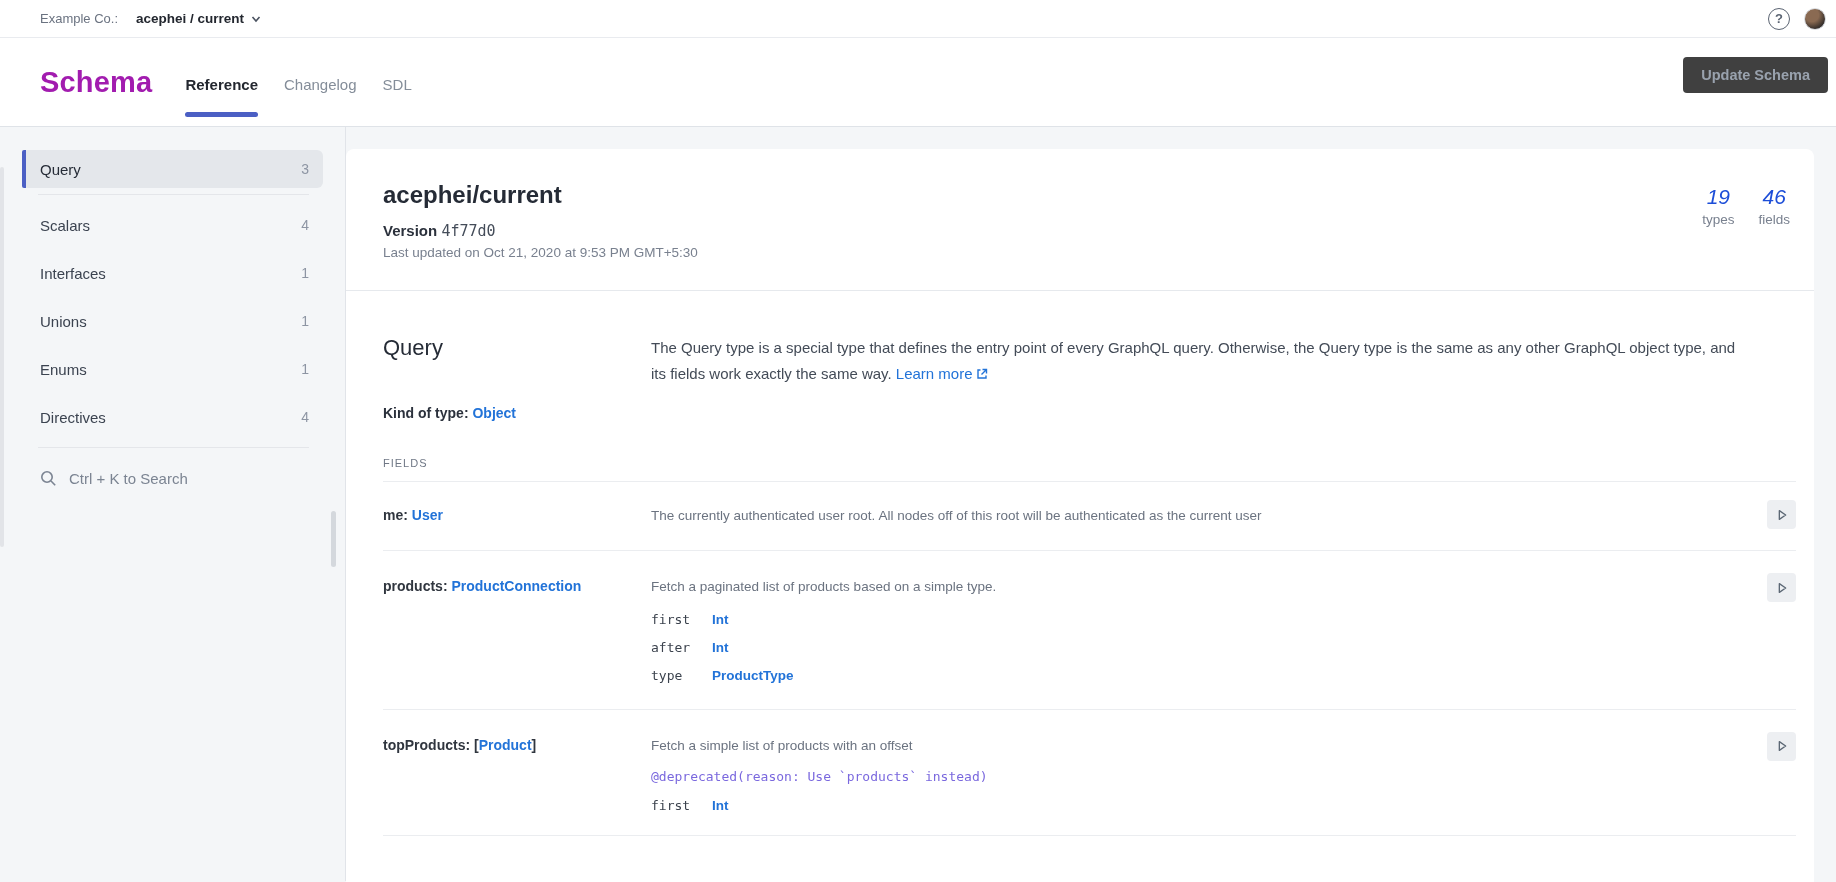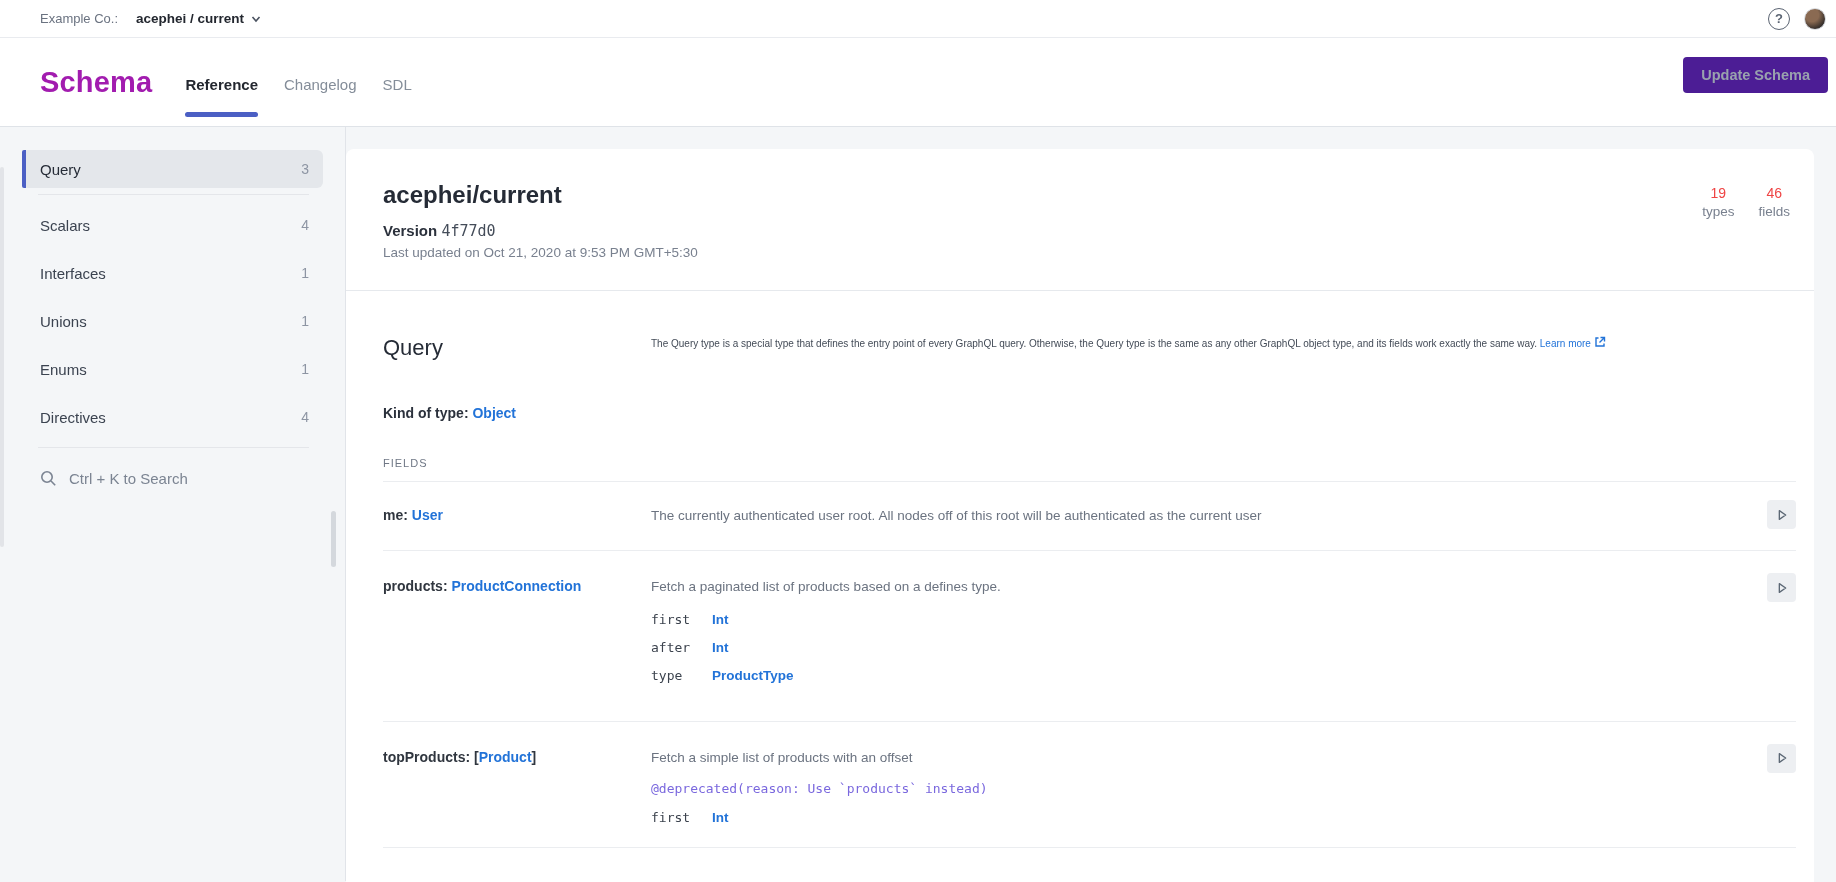--- a/index.html
+++ b/index.html
@@ -47,21 +47,21 @@
     font-size: 15px; color: #848d99; cursor: pointer; position: relative;
     height: 100%; display: flex; align-items: center; padding-top: 4px;
   }
   .tab.active { color: #23272f; font-weight: 700; }
   .tab.active .tab-underline {
     position: absolute; left: 0; right: 0; bottom: 9px; height: 5px;
     border-radius: 3px; background: #4b5fc4;
   }
   .update-btn {
     position: absolute; right: 8px; top: 19px;
-    background: #4c1d95; color: #99a2ae; border: none; border-radius: 4px;
+    background: #404040; color: #99a2ae; border: none; border-radius: 4px;
     font-size: 14.5px; font-weight: 700; font-family: inherit;
     padding: 10px 18px; cursor: not-allowed;
   }
 
   
   .content { position: relative; height: 754px; background: #f4f6f8; }
   .page-scroll-track {
     position: absolute; left: 0; top: 40px; width: 4px; height: 380px;
     background: #e2e4e8; border-radius: 2px;
   }
@@ -102,29 +102,29 @@
     background: #fff; border-radius: 8px 8px 0 0;
   }
   .card-header { padding: 32px 18px 30px 37px; border-bottom: 1px solid #e6e9ed; position: relative; }
   .graph-title { font-size: 24px; font-weight: 600; color: #252b36; }
   .version-line { margin-top: 13px; font-size: 15px; color: #444c59; }
   .version-line .vlabel { font-weight: 700; color: #2b313c; }
   .version-line .vvalue { font-size: 15px; margin-top: 27px; }
   .updated-line { margin-top: 5px; font-size: 13.5px; color: #79818f; }
   .stats { position: absolute; top: 36px; right: 24px; display: flex; gap: 24px; }
   .stat { display: flex; flex-direction: column; align-items: center; gap: 3px; }
-  .stat .num { font-size: 14px; color: #ef4444; }
+  .stat .num { font-size: 21px; color: #1d4ed8; font-style: italic; }
   .stat .lbl { font-size: 13.5px; color: #79818f; }
 
   .type-section { padding: 44px 18px 0 37px; }
   .two-col { display: flex; }
   .col-left { width: 268px; flex: none; }
   .col-right { flex: 1; padding-right: 60px; }
   .type-heading { font-size: 22px; font-weight: 400; color: #252b36; }
-  .type-desc { font-size: 10px; color: #434b57; line-height: 1.7; }
+  .type-desc { font-size: 15px; color: #434b57; line-height: 1.7; }
   a.link { color: #2273d8; text-decoration: none; cursor: pointer; }
   .learn-more { font-weight: 400; white-space: nowrap; }
   .ext-icon { width: 12px; height: 12px; margin-left: 3px; vertical-align: -1px; }
   .kind-line { margin-top: 44px; font-size: 14px; color: #2b313c; font-weight: 600; }
   .kind-line .link { font-weight: 700; }
   .fields-label {
     margin-top: 36px; font-size: 11px; letter-spacing: 1px; color: #6f7785; font-weight: 400;
   }
   .fields-divider { height: 1px; background: #ebedf0; margin-top: 12px; }
 
@@ -137,21 +137,21 @@
   .arg-row { display: flex; font-size: 13px; }
   .arg-name { width: 61px; color: #3c434e; }
   .arg-type { font-family: "Liberation Sans", sans-serif; font-size: 13.5px; font-weight: 700; }
   .deprecated { margin-top: 13px; font-size: 13px; color: #7a68de; }
   .play-btn {
     position: absolute; top: 18px; right: 0; width: 29px; height: 29px;
     background: #edeff2; border: none; border-radius: 4px; cursor: pointer;
     display: flex; align-items: center; justify-content: center; padding: 0;
   }
   .play-btn svg { display: block; }
-  .row-products { padding-top: 26px; padding-bottom: 38px; }
+  .row-products { padding-top: 26px; padding-bottom: 26px; }
   .row-top-products { padding-top: 26px; padding-bottom: 22px; }
   .row-products .play-btn, .row-top-products .play-btn { top: 22px; }
 </style>
 </head>
 <body>
 
 <header class="topbar">
   <span class="org-label">Example Co.:</span>
   <div class="graph-selector">
     <span class="sel-text">acephei / current</span>
@@ -278,21 +278,21 @@
               <path d="M8 5.5 L17.5 12 L8 18.5 Z" fill="none" stroke="#5c6875" stroke-width="2" stroke-linejoin="round"></path>
             </svg>
         </button>
       </div>
 
       <div class="field-row row-products">
         <div class="col-left">
           <span class="field-name"><span>products: </span><a class="link">ProductConnection</a></span>
         </div>
         <div class="col-right">
-          <div class="field-desc">Fetch a paginated list of products based on a defines type.</div>
+          <div class="field-desc">Fetch a paginated list of products based on a simple type.</div>
           <div class="args">
             <div class="arg-row">
               <span class="arg-name mono">first</span>
               <a class="link arg-type">Int</a>
             </div>
             <div class="arg-row">
               <span class="arg-name mono">after</span>
               <a class="link arg-type">Int</a>
             </div>
             <div class="arg-row">

